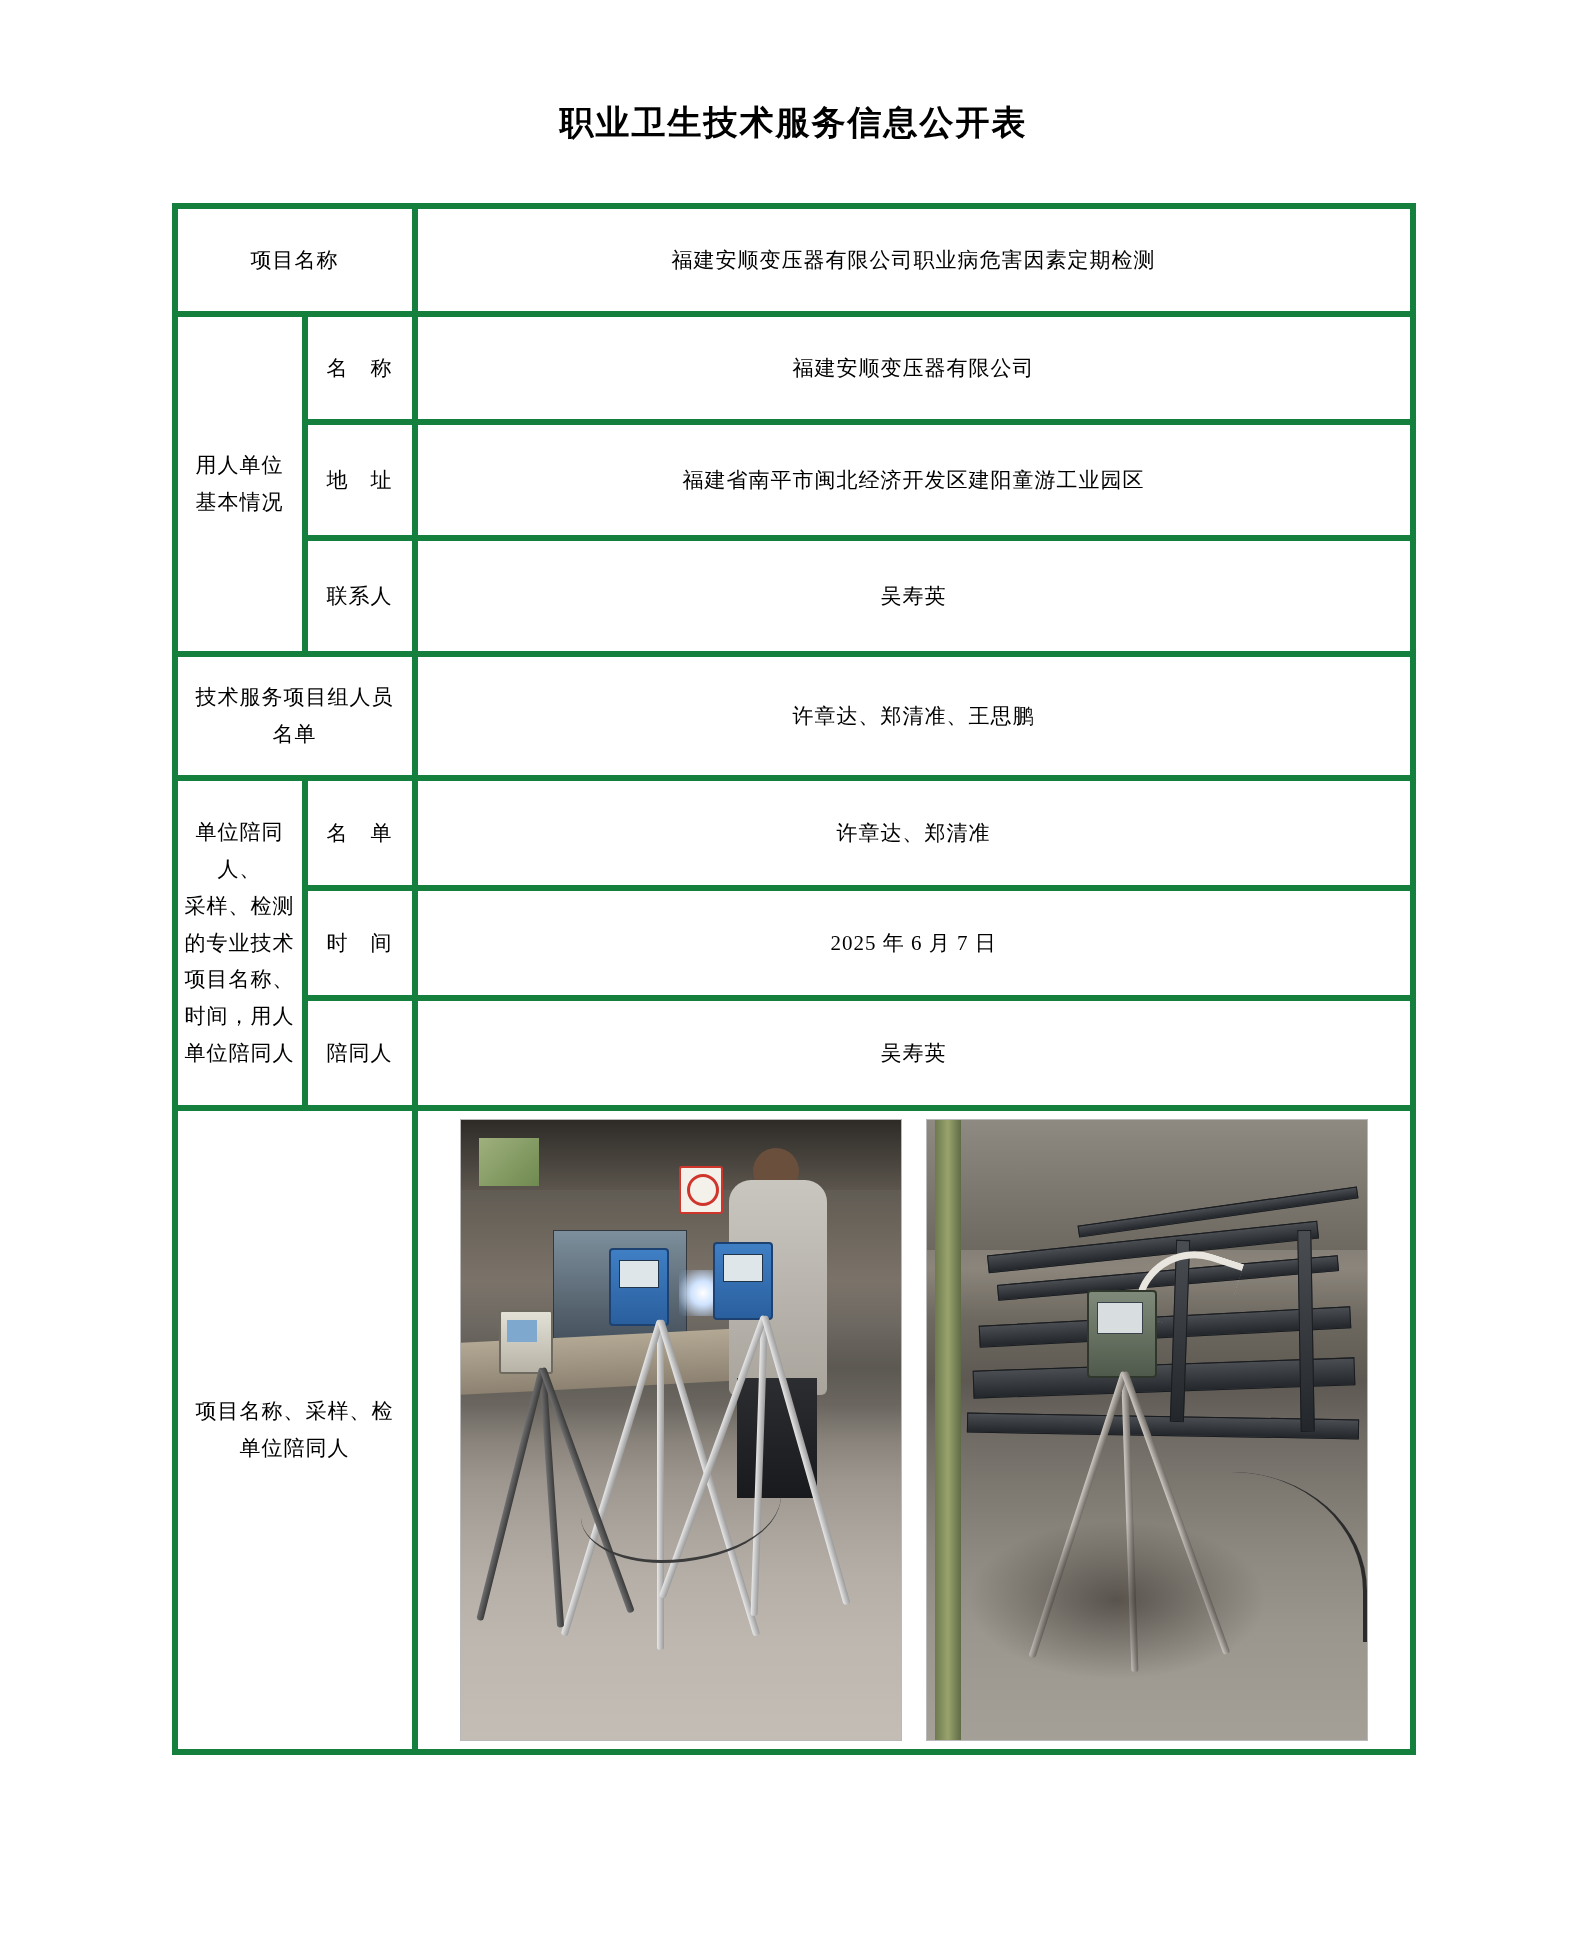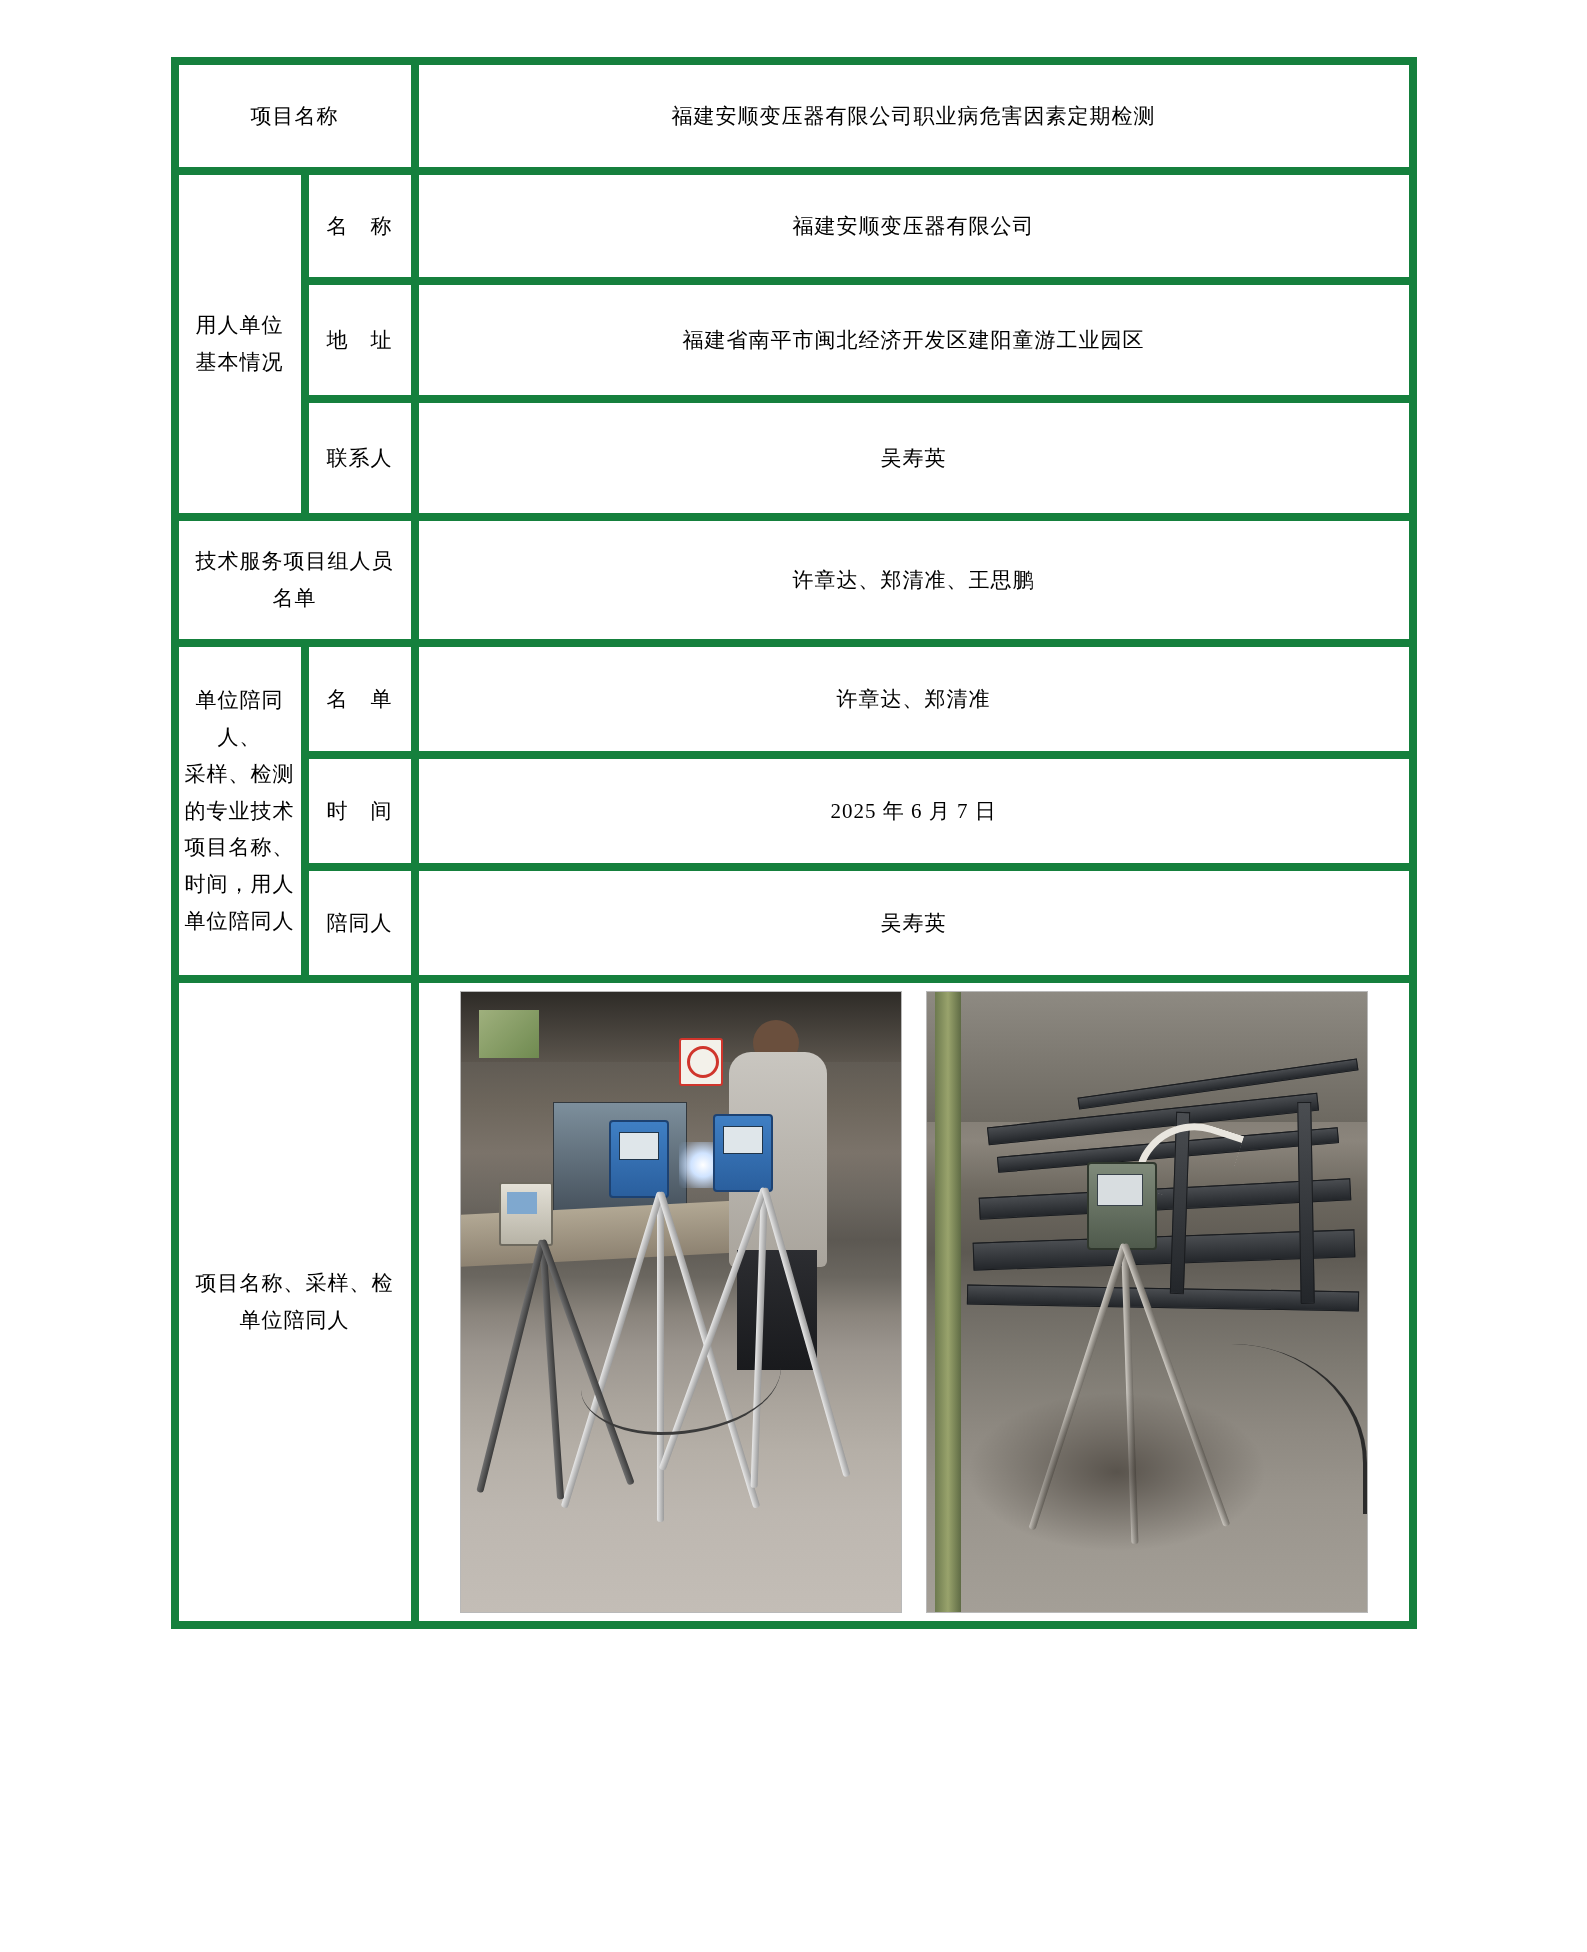--- a/index.html
+++ b/index.html
@@ -31,21 +31,21 @@
     margin-bottom: 0;
     font-family: "Liberation Serif", "DejaVu Serif", serif;
   }
   table.main {
     border-collapse: collapse;
     margin: 57px auto 0 auto;
     width: 1238px;
     table-layout: fixed;
   }
   table.main td {
-    border: 8px solid #15803d;
+    border: 6px solid #15803d;
     vertical-align: middle;
     text-align: center;
     font-size: 21px;
     padding: 8px 6px;
     line-height: 1.75;
     font-family: "Liberation Serif", "DejaVu Serif", serif;
   }
   .lbl {
     font-size: 21px;
     letter-spacing: 1px;
@@ -217,20 +217,21 @@
   .p2 .floor-stain {
     position:absolute; top: 400px; left: 40px; width: 300px; height: 160px;
     background: radial-gradient(ellipse at 50% 50%, rgba(40,34,28,0.55), rgba(60,54,46,0) 70%);
   }
 </style>
 </head>
 <body>
 
 <div class="page">
 
+  <div class="doc-title">职业卫生技术服务信息公开表</div>
 
   <table class="main">
     <colgroup>
       <col style="width:130px">
       <col style="width:110px">
       <col style="width:998px">
     </colgroup>
     <tbody>
 
       <tr>

